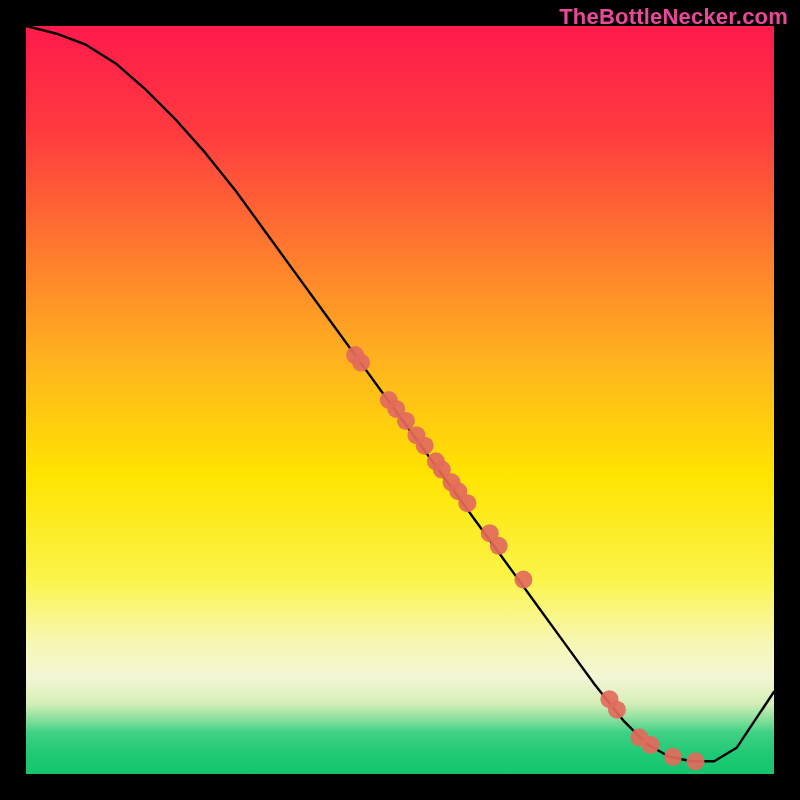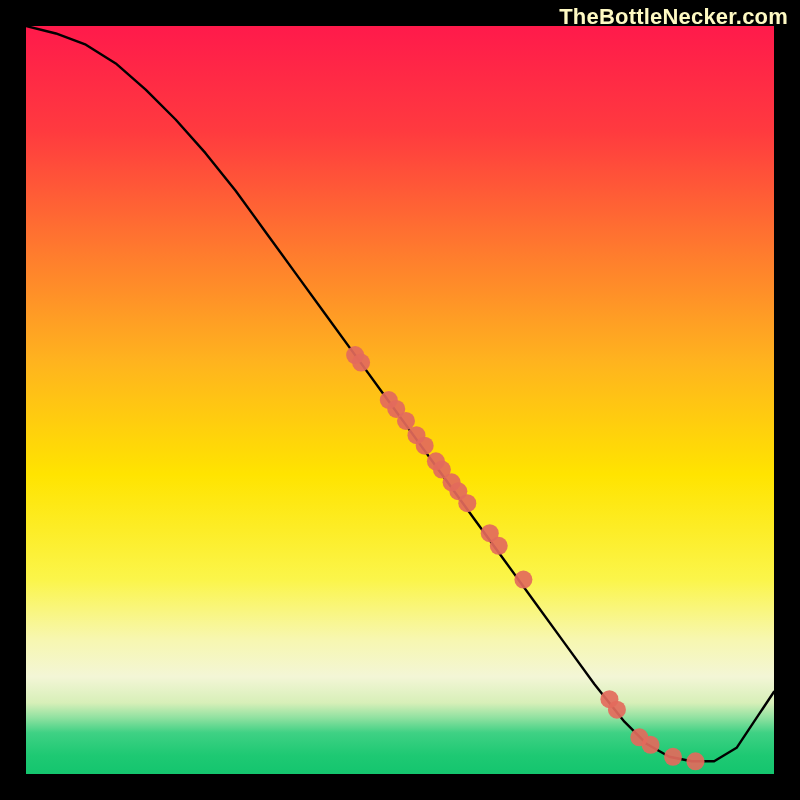--- a/index.html
+++ b/index.html
@@ -25,21 +25,21 @@
     width: 748px;
     height: 748px;
   }
   .watermark {
     position: absolute;
     top: 4px;
     right: 12px;
     font-family: Arial, Helvetica, sans-serif;
     font-size: 22px;
     font-weight: 600;
-    color: #fef9c3;
+    color: #ec4899;
     letter-spacing: 0.2px;
     user-select: none;
     margin-left: 37px;
   }
   svg { display: block; }
 </style>
 </head>
 <body>
 
 <div class="frame">

